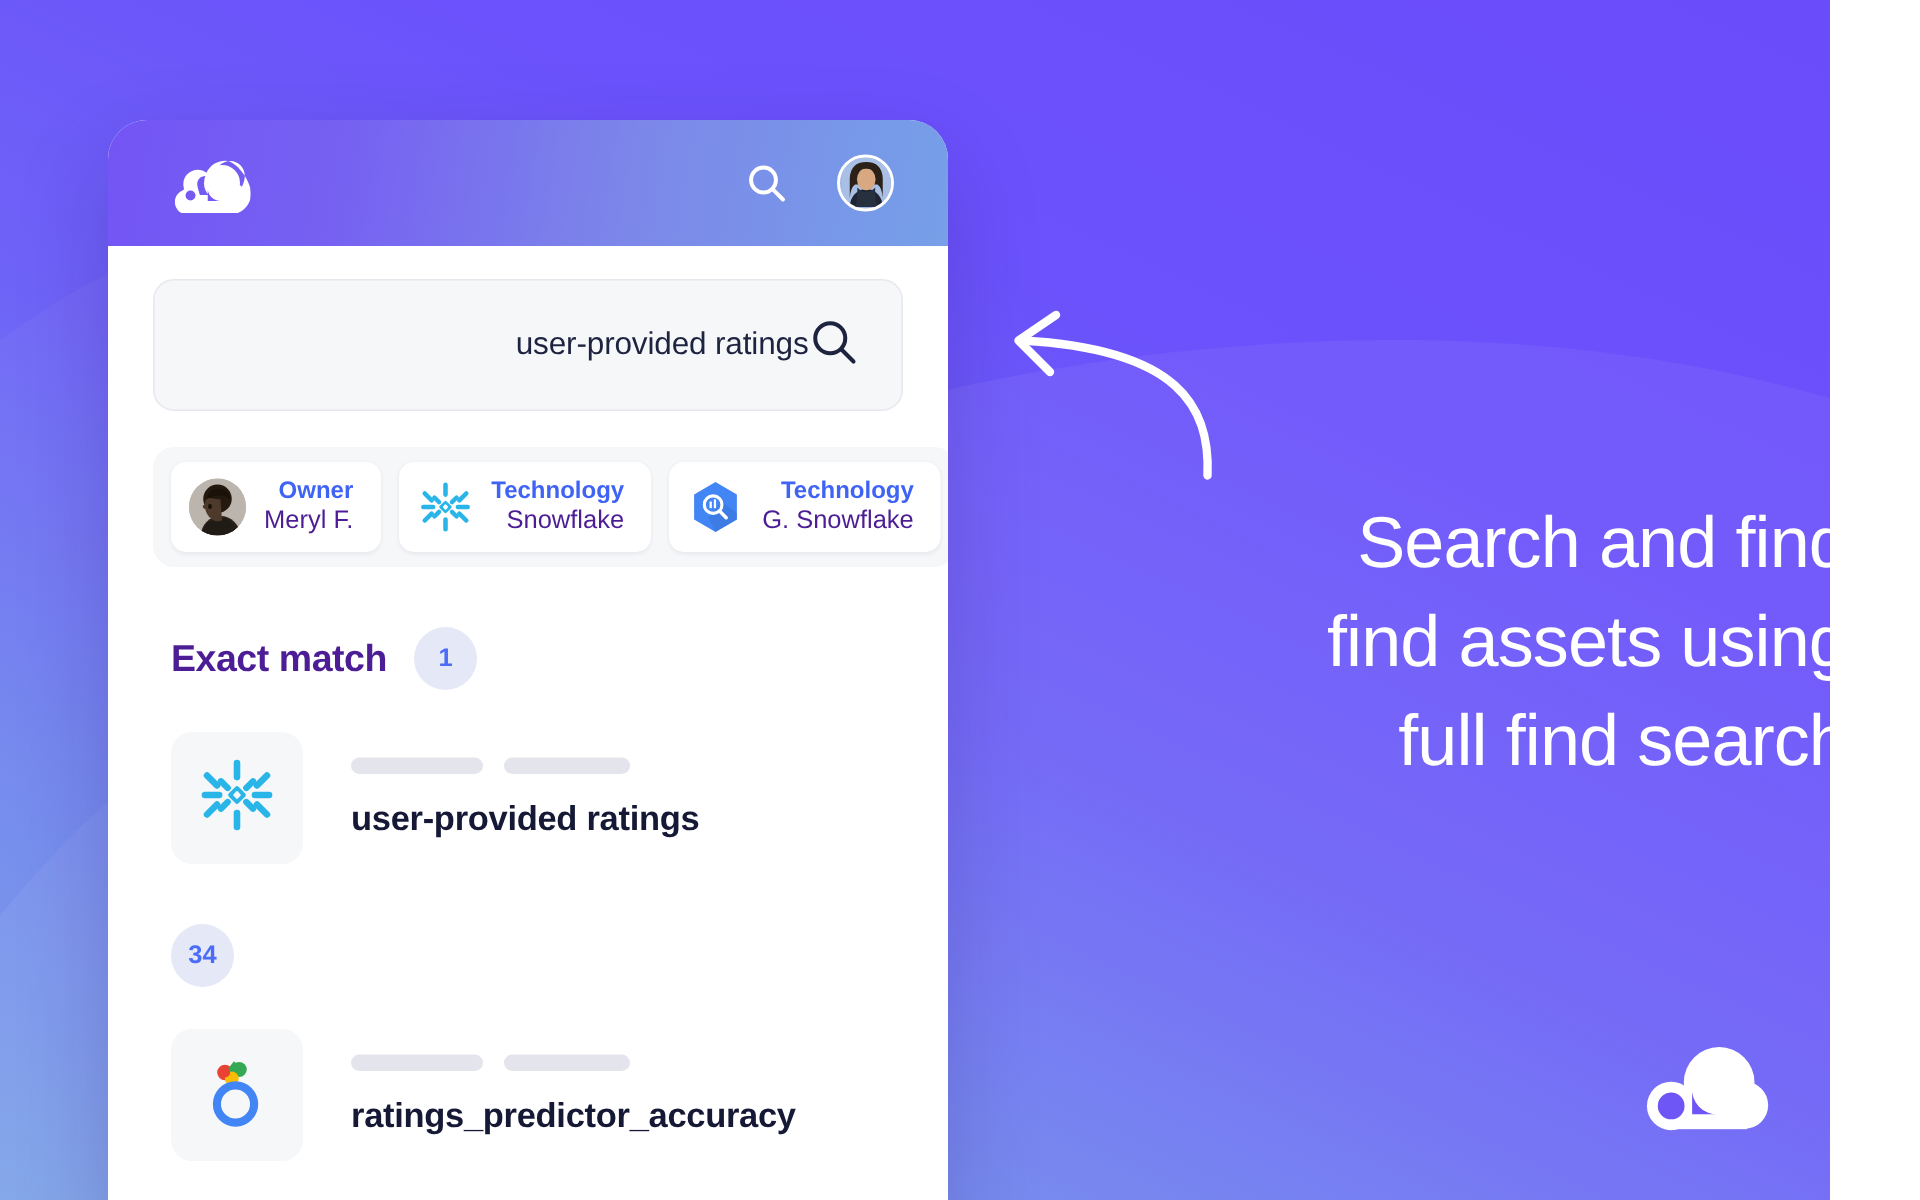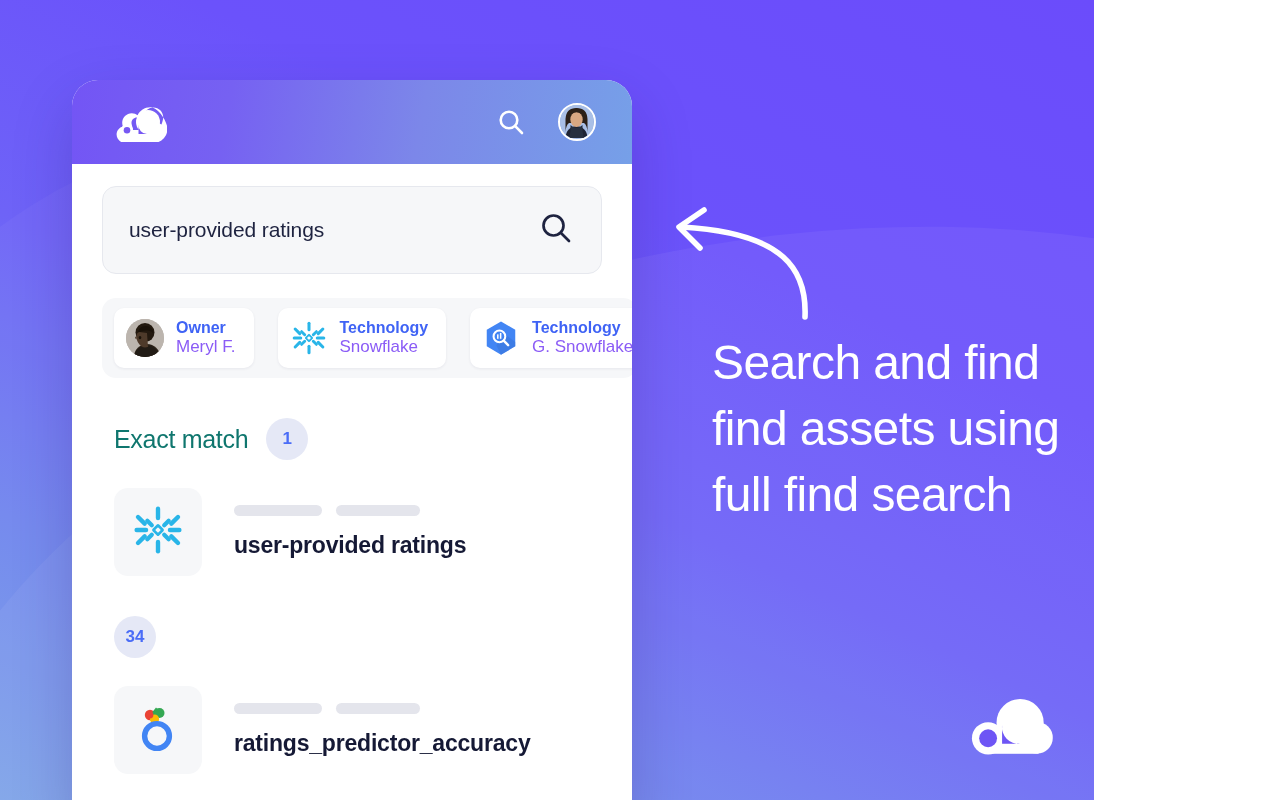--- a/index.html
+++ b/index.html
@@ -4,23 +4,24 @@
 <title>Search and find data assets</title>
 <style>
   * { margin:0; padding:0; box-sizing:border-box; }
   html, body {
     width:1280px; height:800px; overflow:hidden;
     font-family:"Liberation Sans", sans-serif;
   }
 
   
   #stage {
-    position:relative; width:1094px; height:800px;
+    position:relative; width:1220px; height:800px;
     background:linear-gradient(205deg, #6B4CFB 0%, #6B52FB 32%, #6E63F7 55%, #7186EE 78%, #7AA0E8 100%);
     overflow:hidden;
+    text-align:right;
   }
   #bg-swoosh {
     position:absolute; left:-120px; top:250px;
     width:1700px; height:1000px;
     border-radius:50%;
     background:rgba(255,255,255,0.055);
     transform:rotate(-13deg);
     pointer-events:none;
   }
   #bg-swoosh-2 {
@@ -71,41 +72,41 @@
   }
   #search-value {
     flex:1; font-size:21px; color:#1E2340; letter-spacing:-0.1px;
     white-space:nowrap; overflow:hidden;
   }
 
   
   #chips-strip {
     margin:24px 0 0 30px; background:#F6F7F9;
     border-radius:14px; padding:10px 0 10px 12px;
-    display:flex; gap:24px; align-items:center;
+    display:flex; gap:12px; align-items:center;
     overflow:hidden; width:535px;
   }
   .chip {
     background:#ffffff; border-radius:10px;
     height:60px; display:flex; align-items:center; gap:12px;
     padding:0 18px 0 12px; flex:none; cursor:pointer;
     box-shadow:0 1px 3px rgba(30,35,64,0.07);
   }
   .chip-icon { width:38px; height:38px; flex:none; display:flex;
                align-items:center; justify-content:center; }
   .chip-avatar { width:38px; height:38px; border-radius:50%; overflow:hidden;
                  background:#B9B2AC; flex:none; position:relative; }
   .chip-text { display:flex; flex-direction:column; line-height:1.18; }
   .chip-label { font-size:16px; font-weight:bold; color:#3F63F5; white-space:nowrap; }
-  .chip-value { font-size:17px; color:#8b5cf6; white-space:nowrap; }
+  .chip-value { font-size:17px; color:#4c1d95; white-space:nowrap; }
 
   
   .section { margin:40px 0 0 42px; }
   .section-head { display:flex; align-items:center; gap:18px; }
-  .section-title { font-size:25px; font-weight:normal; color:#0f766e; letter-spacing:-0.3px; }
+  .section-title { font-size:25px; font-weight:bold; color:#4c1d95; letter-spacing:-0.3px; }
   .section-count {
     min-width:42px; height:42px; padding:0 11px; border-radius:21px;
     background:#E5E8F6; color:#4A6CF7; font-size:17px; font-weight:bold;
     display:flex; align-items:center; justify-content:center;
   }
   .result-row { display:flex; align-items:center; gap:32px; margin-top:28px; }
   .result-tile {
     width:88px; height:88px; border-radius:14px; background:#F6F7F9;
     display:flex; align-items:center; justify-content:center; flex:none;
     cursor:pointer;

